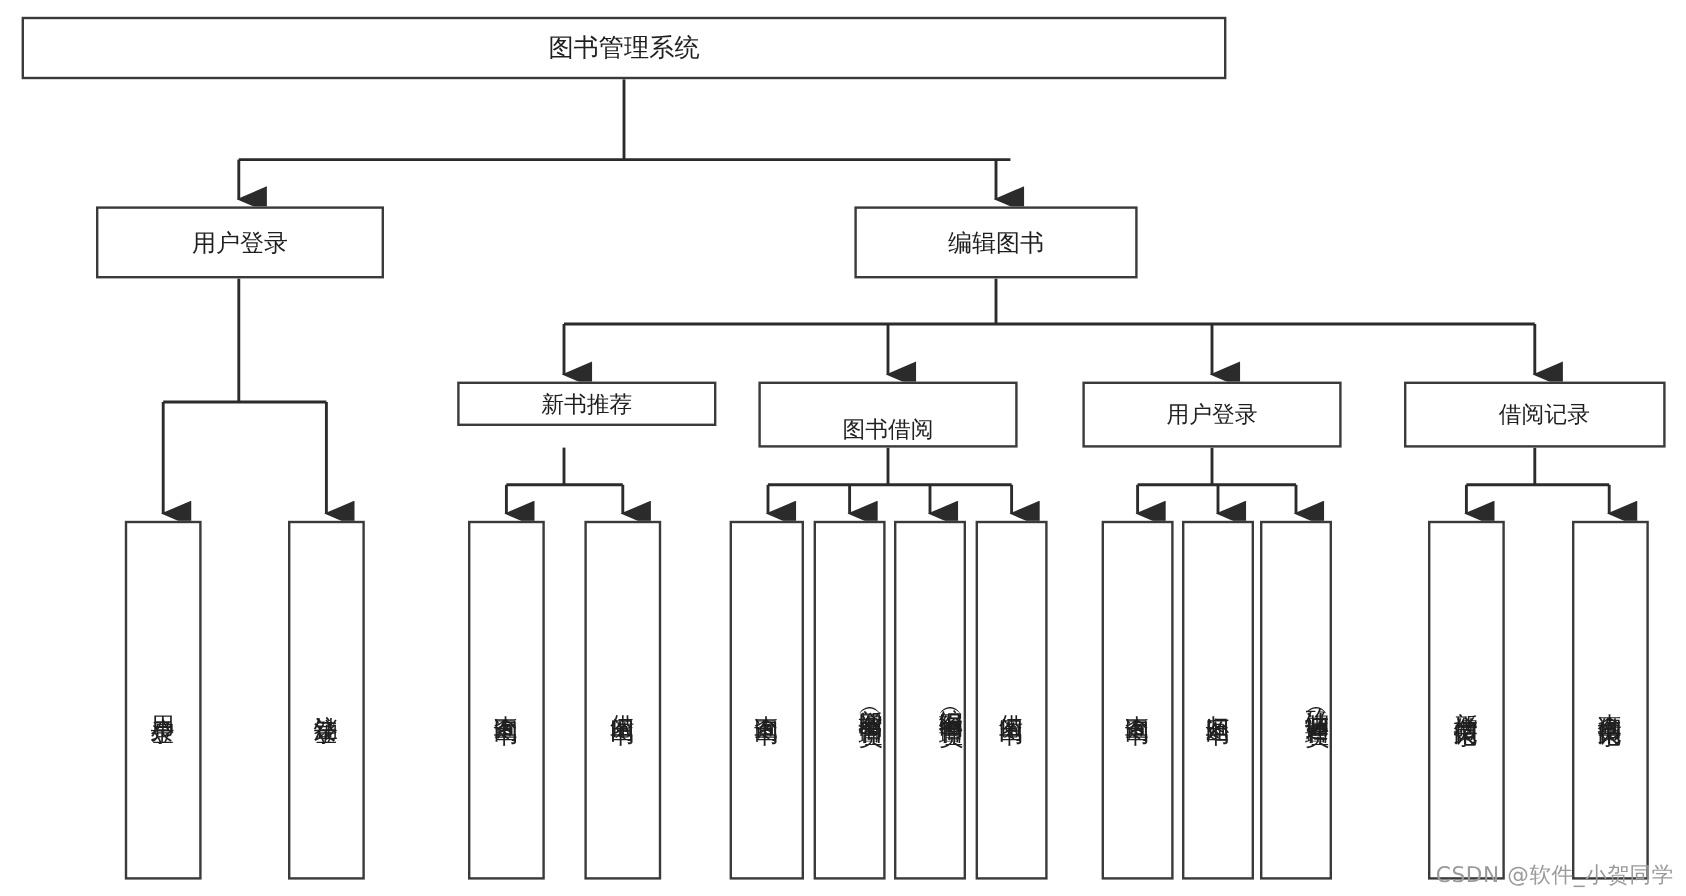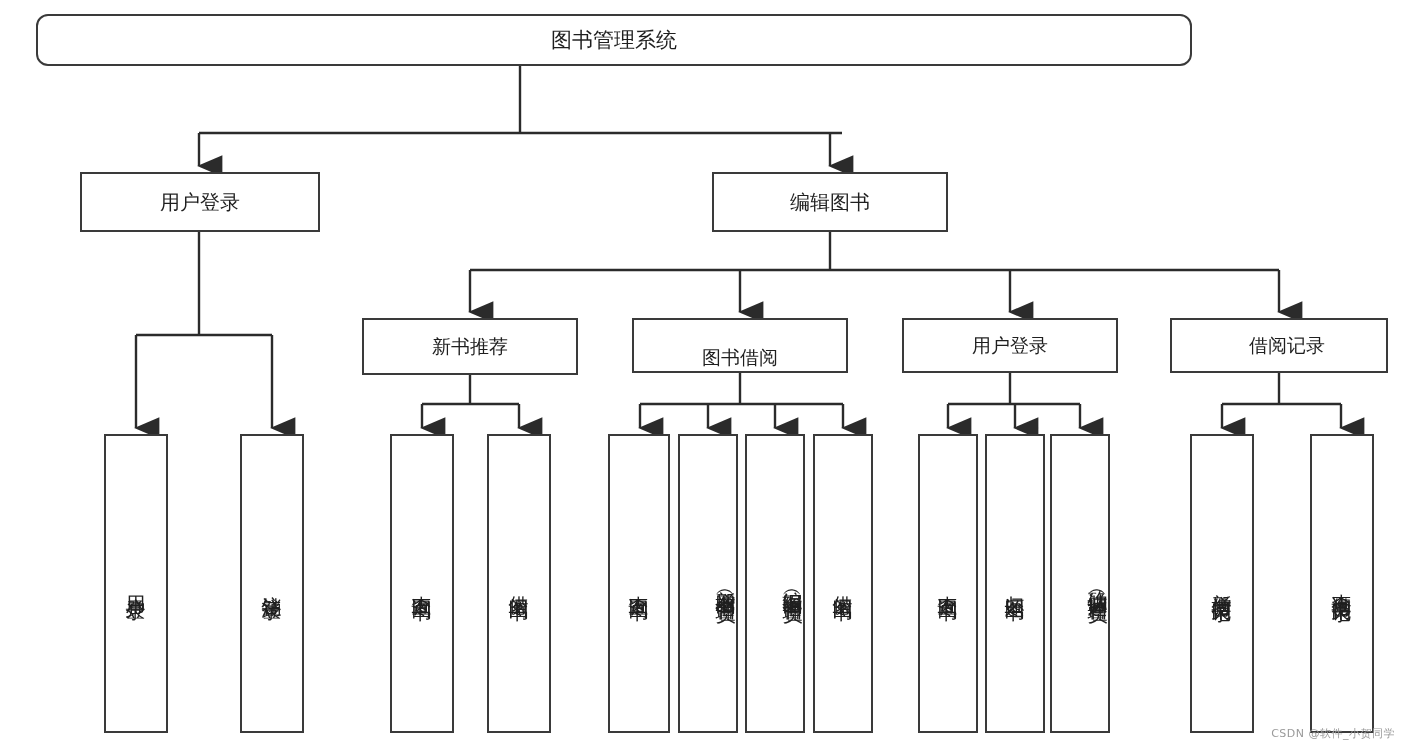--- a/index.html
+++ b/index.html
@@ -64,21 +64,21 @@
   }
   .leaf-text {
     writing-mode: vertical-rl;
     text-orientation: upright;
     white-space: nowrap;
   }
   .watermark {
     position: absolute;
     right: 10px;
     bottom: 6px;
-    font-size: 11px;
+    font-size: 18px;
     color: #9a9a9a;
     letter-spacing: 0.5px;
     z-index: 5;
     white-space: nowrap;
   }
 </style>
 </head>
 <body>
 
 <div id="canvas">
@@ -135,33 +135,33 @@
       <path d="M 1015 404 L 1015 428" marker-end="url(#arrowdown)"></path>
       <path d="M 1080 404 L 1080 428" marker-end="url(#arrowdown)"></path>
 
       <path d="M 1279 373 L 1279 404"></path>
       <path d="M 1222 404 L 1341 404"></path>
       <path d="M 1222 404 L 1222 428" marker-end="url(#arrowdown)"></path>
       <path d="M 1341 404 L 1341 428" marker-end="url(#arrowdown)"></path>
     </g>
   </svg>
 
-  <div class="node root" style="left:36px; top:14px; width:1156px; height:52px;border-radius:12px;">
+  <div class="node root" style="left:18px; top:14px; width:1004px; height:52px;">
     <span>图书管理系统</span>
   </div>
 
   <div class="node lvl1" style="left:80px; top:172px; width:240px; height:60px;">
     <span>用户登录</span>
   </div>
 
   <div class="node lvl1" style="left:712px; top:172px; width:236px; height:60px;">
     <span>编辑图书</span>
   </div>
 
-  <div class="node lvl2" style="left:362px; top:318px; width:216px; height:57px;">
+  <div class="node lvl2" style="left:381px; top:318px; width:216px; height:37px;">
     <span>新书推荐</span>
   </div>
 
   <div class="node lvl2" style="left:632px; top:318px; width:216px; height:55px;align-items:flex-end;">
     <span>图书借阅</span>
   </div>
 
   <div class="node lvl2" style="left:902px; top:318px; width:216px; height:55px;">
     <span>用户登录</span>
   </div>

